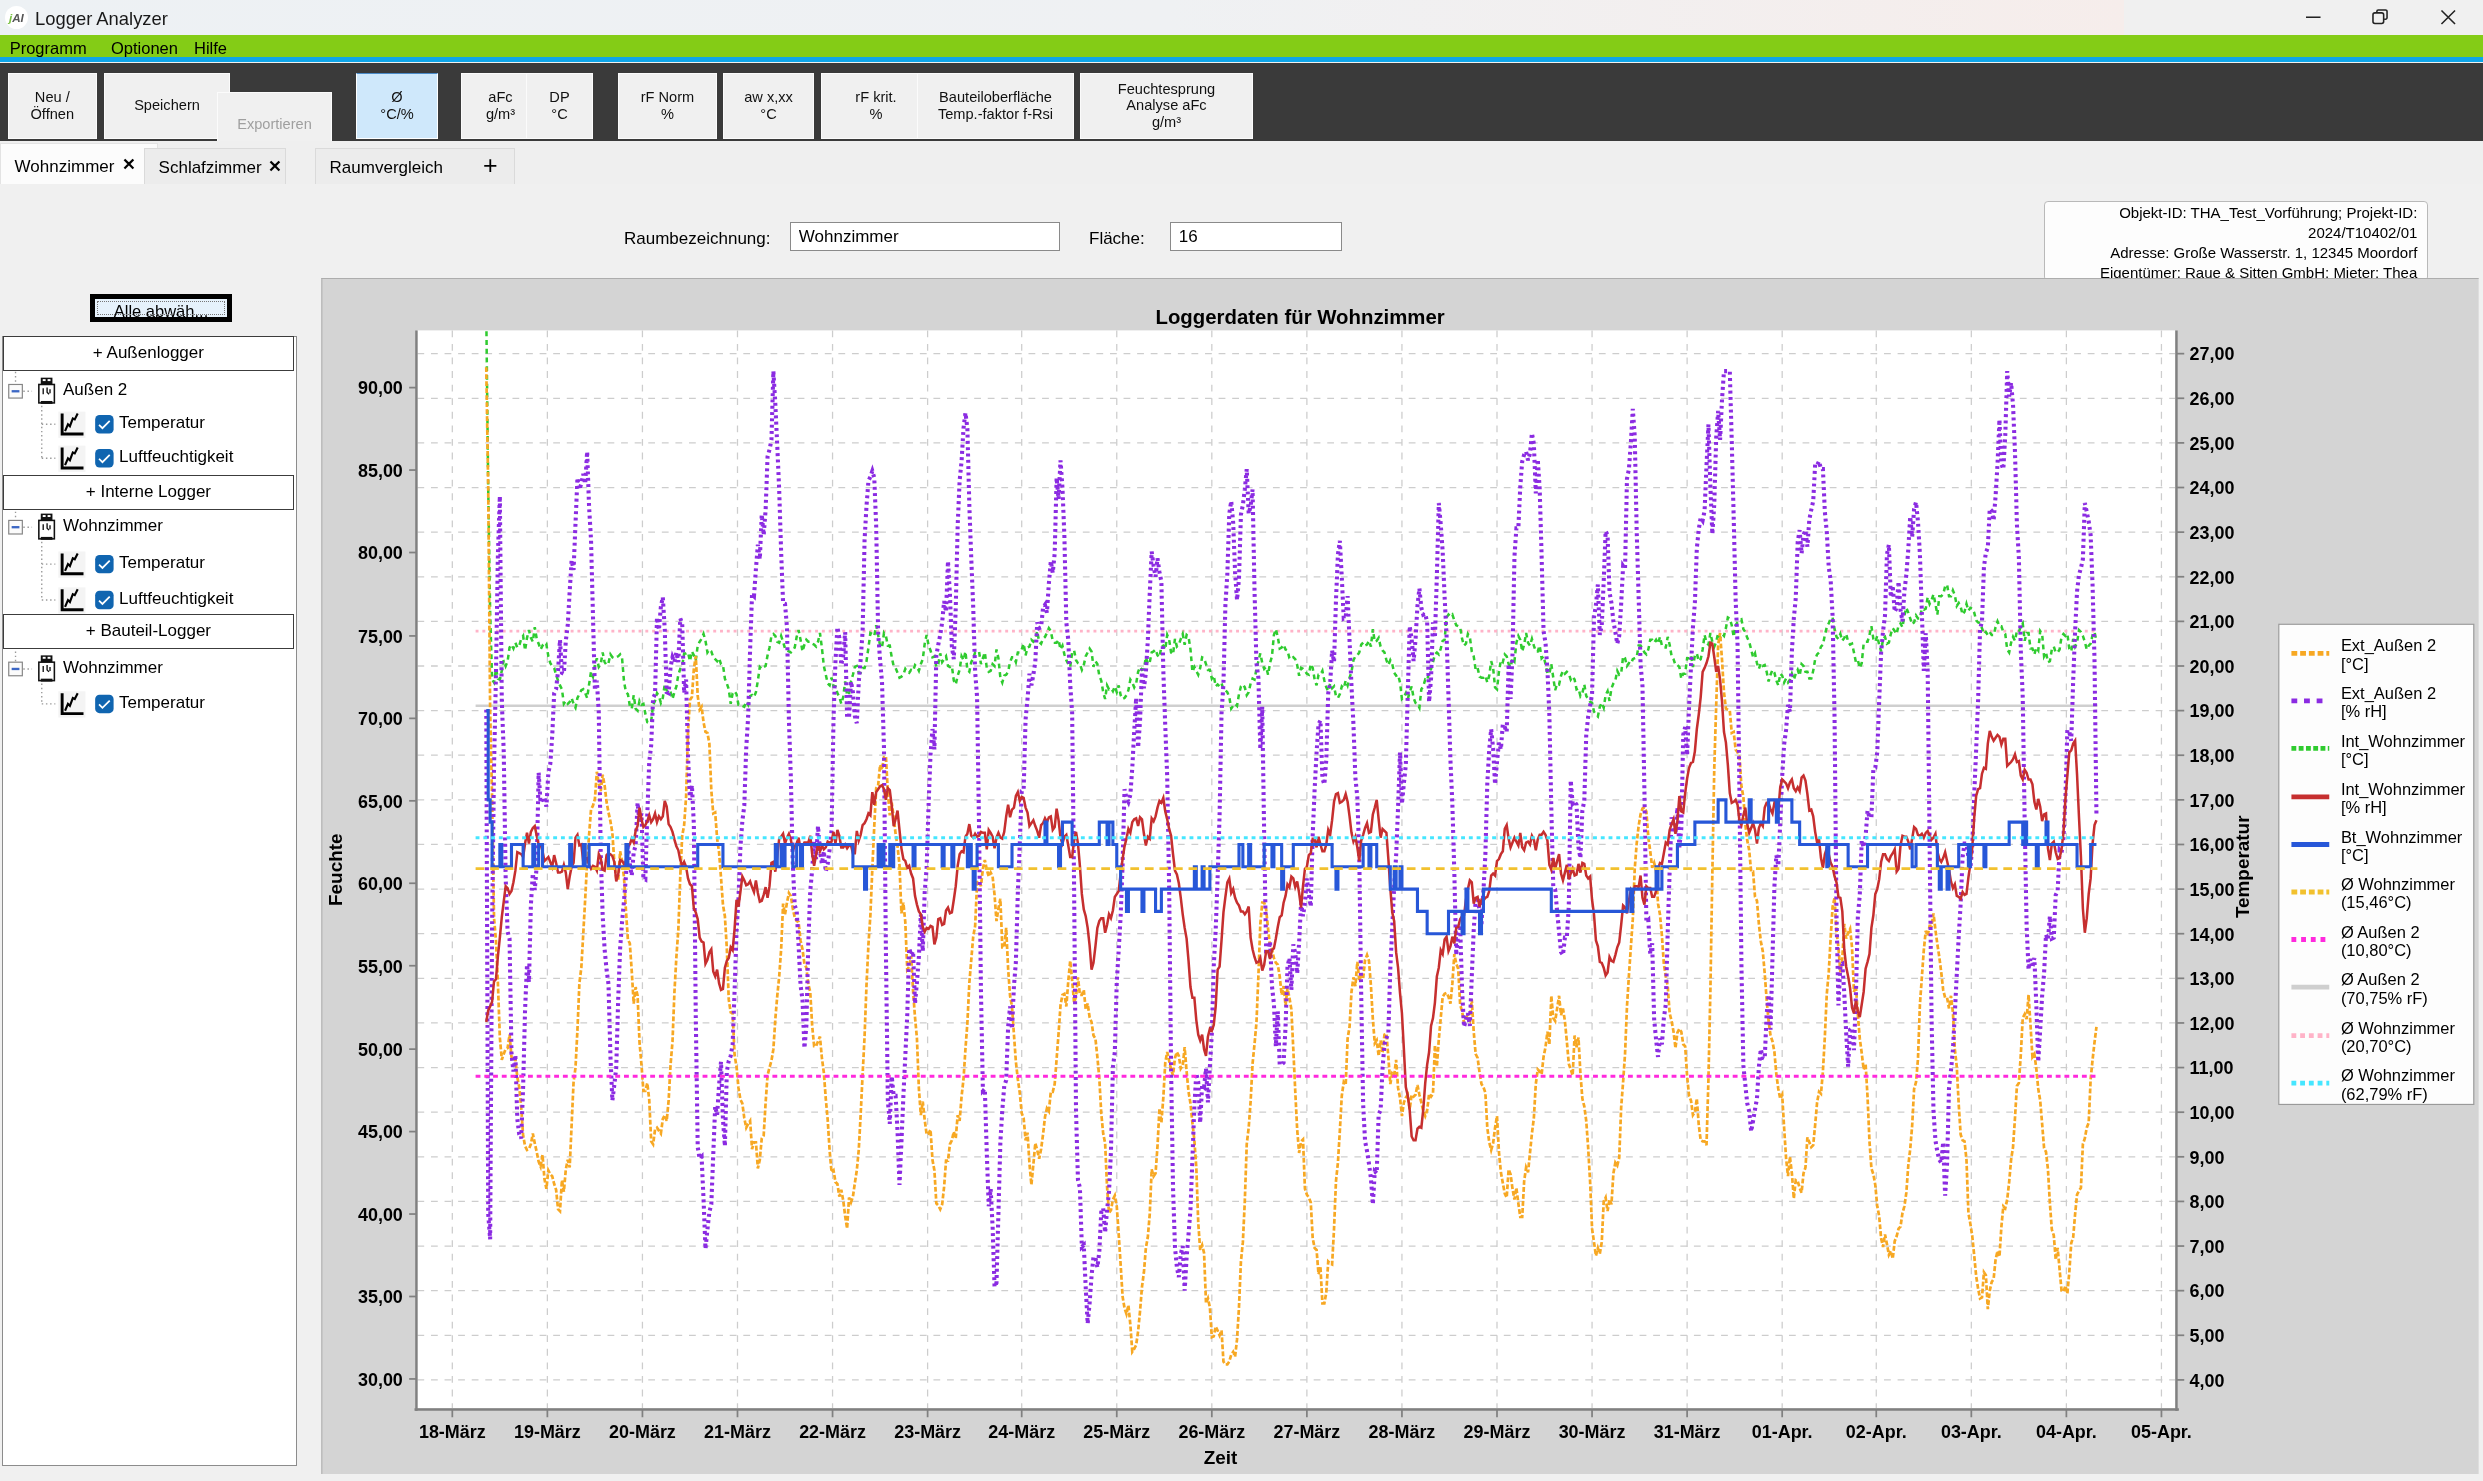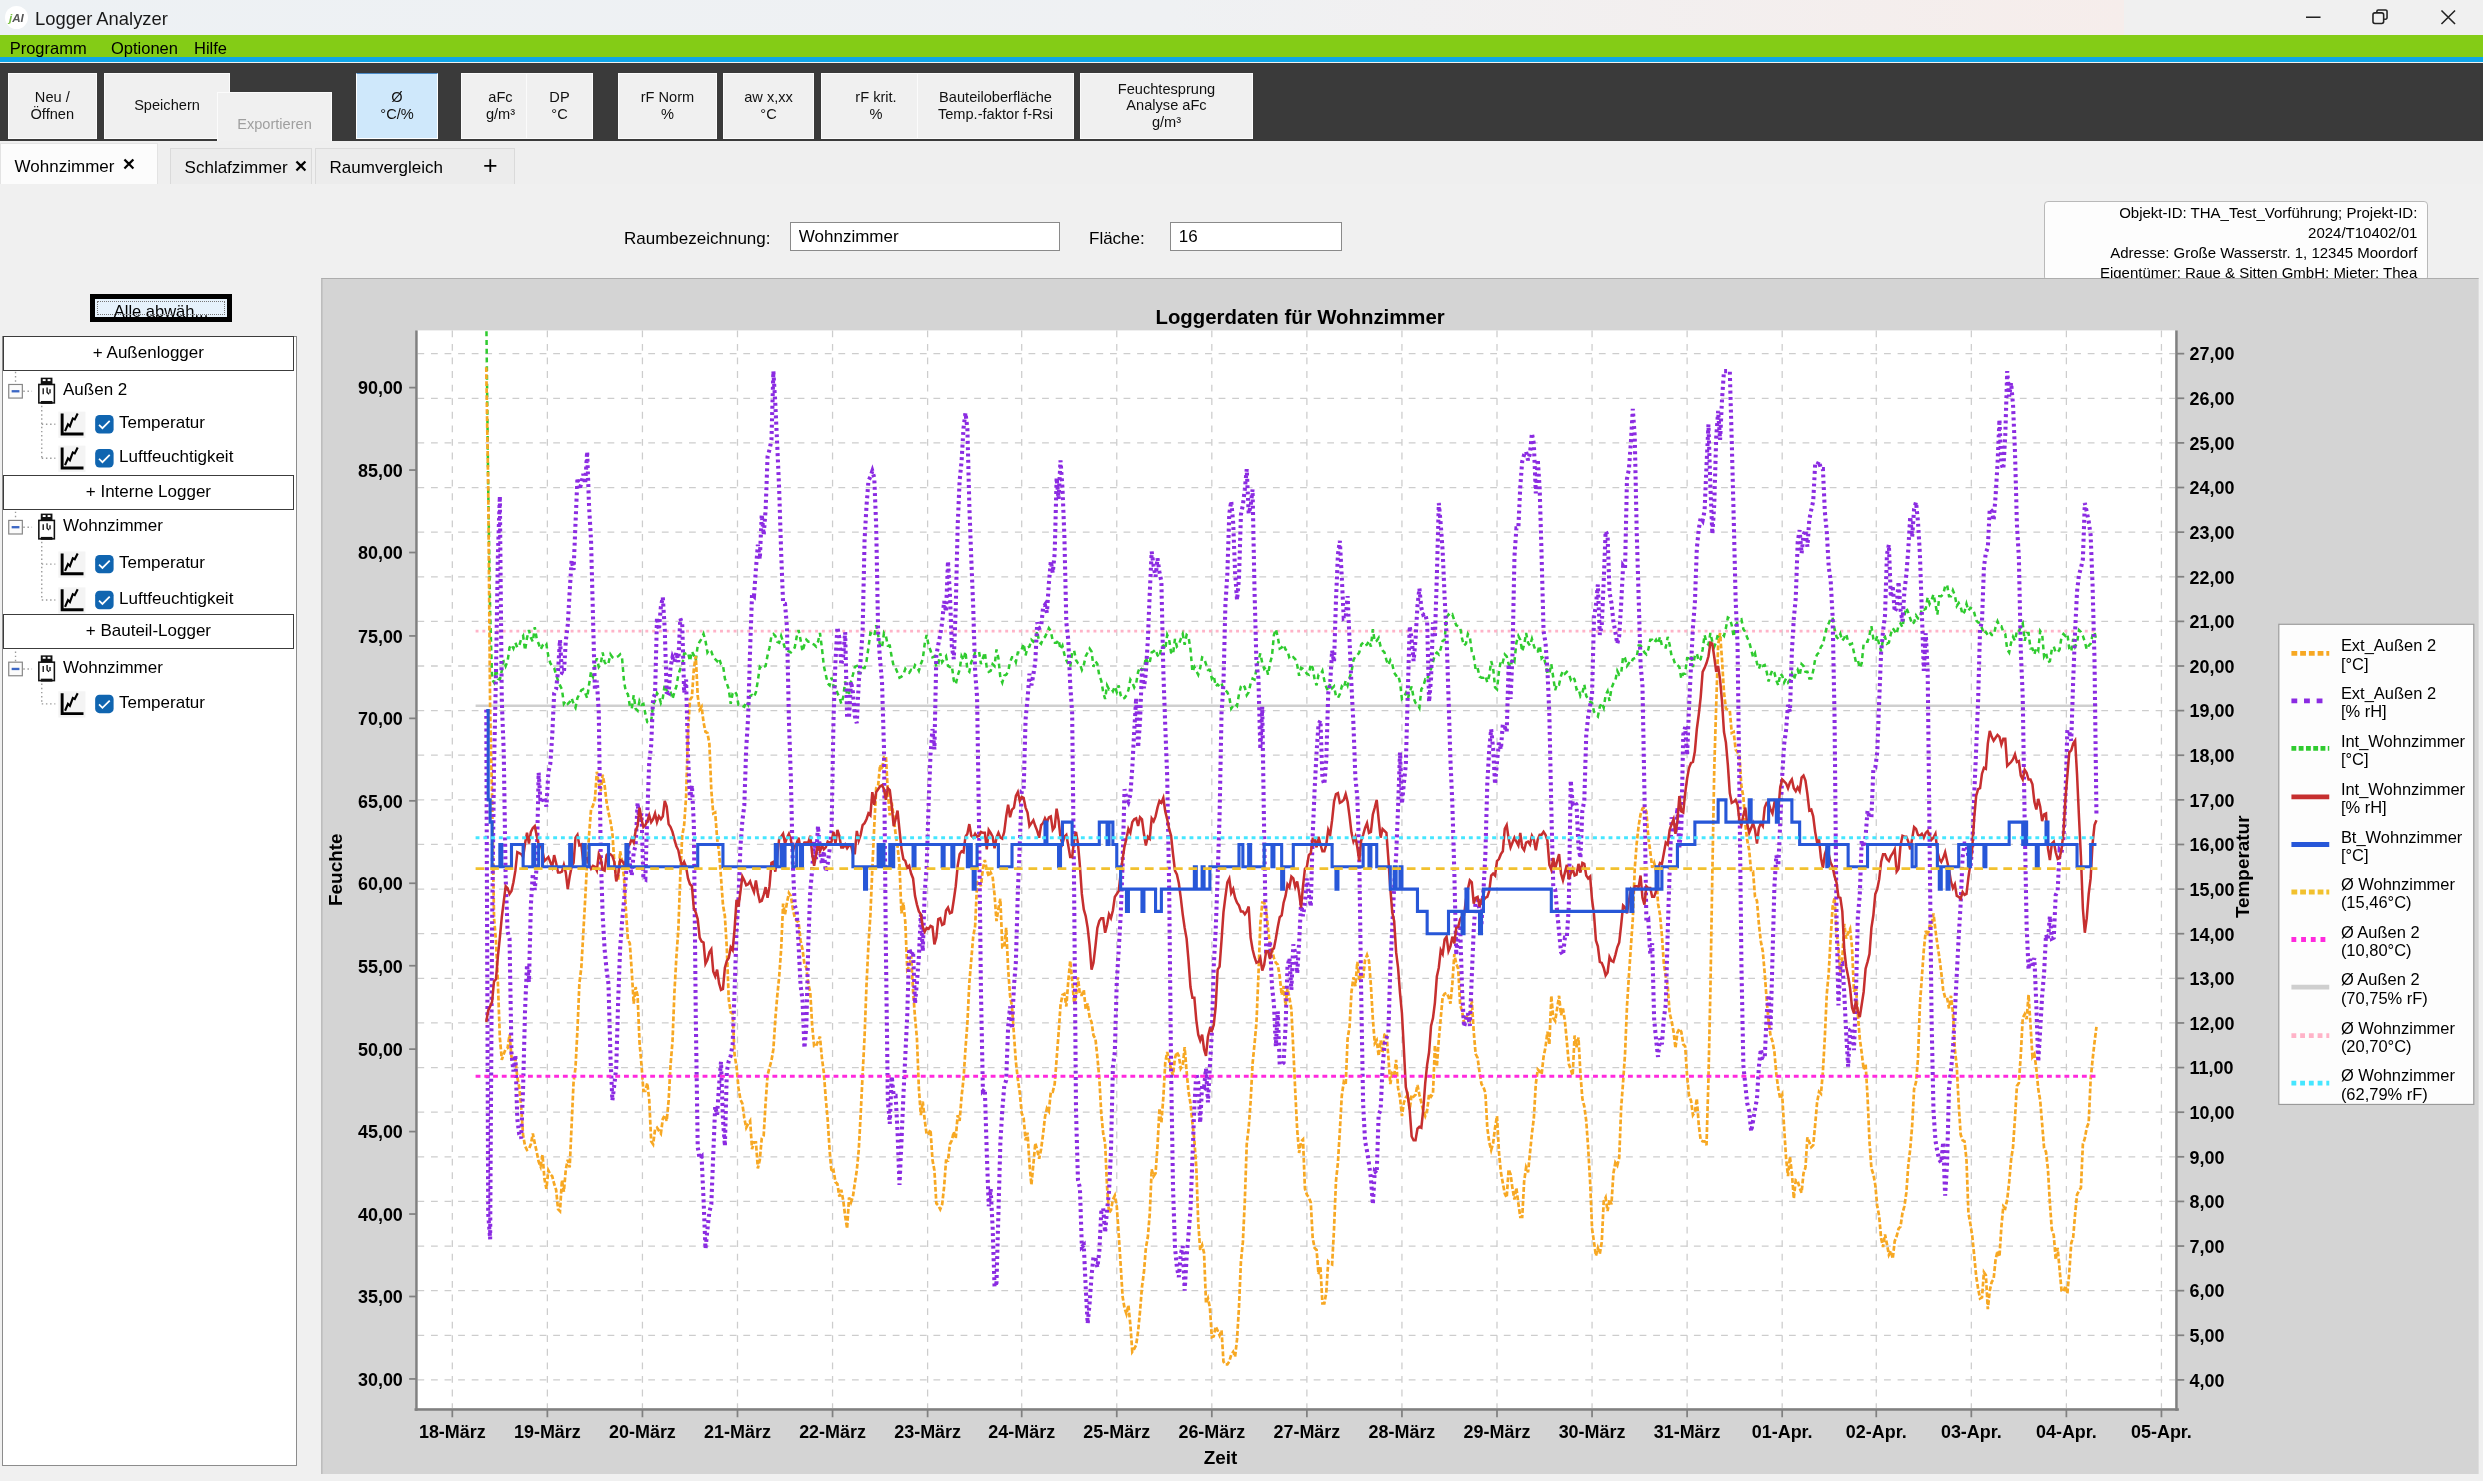--- a/index.html
+++ b/index.html
@@ -92,21 +92,21 @@
 Temp.-faktor f-Rsi</div>
   <div class="tbtn" style="left:1080px;width:173px;">Feuchtesprung
 Analyse aFc
 g/m³</div>
 </div>
 <div class="tabbar">
   <div class="tab active" style="left:0px;width:158px;">
       <span class="lbl">Wohnzimmer</span>
       <span class="x" style="left:121px;">✕</span>
     </div>
-  <div class="tab" style="left:170px;width:142px;">
+  <div class="tab" style="left:144px;width:142px;">
       <span class="lbl">Schlafzimmer</span>
       <span class="x" style="left:123px;">✕</span>
     </div>
   <div class="tab" style="left:315px;width:200px;">
       <span class="lbl">Raumvergleich</span>
       <span class="x" style="left:167px;font-size:25px;top:1.9px;font-weight:normal;">+</span>
     </div>
 </div>
 <div class="content"></div>
 <div class="flabel" style="left:624px;top:229px;">Raumbezeichnung:</div>

